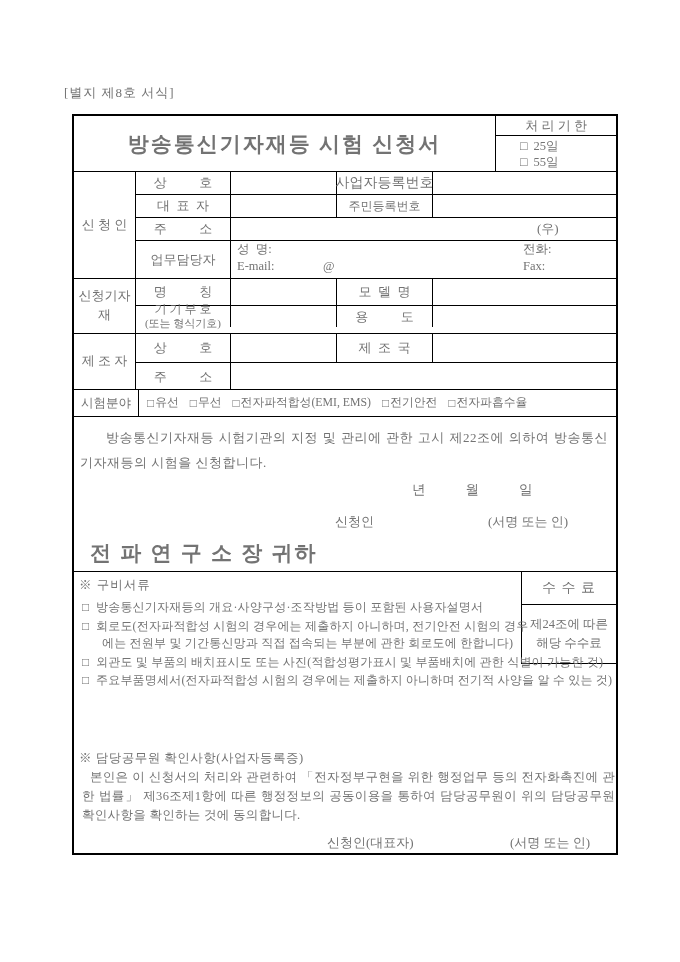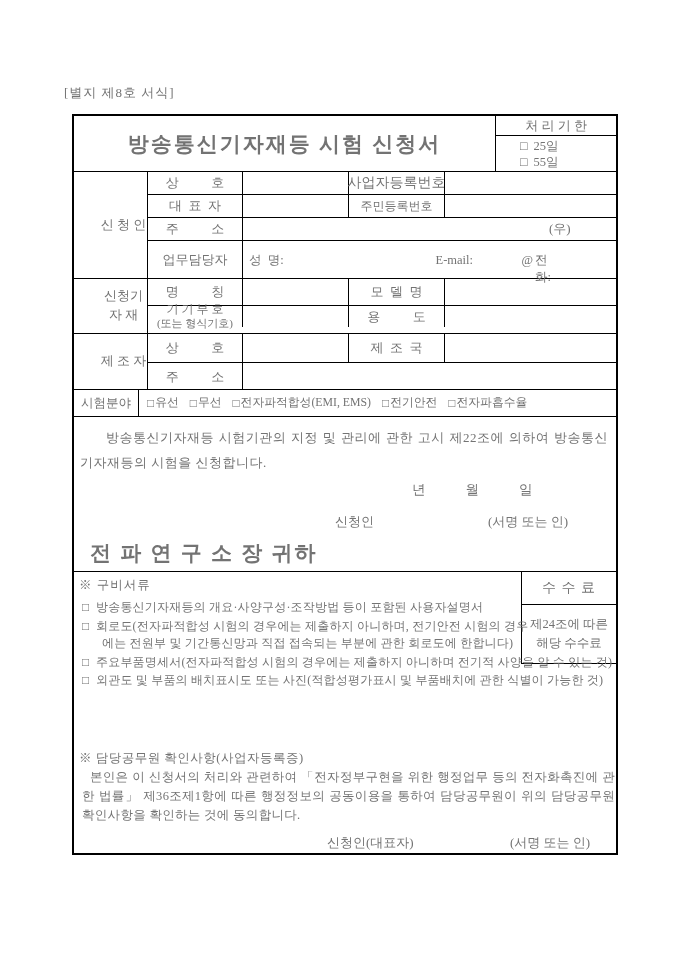--- a/index.html
+++ b/index.html
@@ -23,42 +23,42 @@
                 font-size:21px; font-weight:bold; letter-spacing:2px; }
   .deadline-col { width:121px; flex:none; border-left:1px solid #000; display:flex; flex-direction:column; }
   .deadline-head { height:20px; border-bottom:1px solid #000; display:flex; align-items:center;
                    justify-content:center; font-size:13px; }
   .deadline-opts { flex:1; display:flex; flex-direction:column; justify-content:center;
                    padding-left:24px; font-size:12.5px; line-height:16px; }
   .deadline-opt { display:flex; align-items:center; gap:6px; }
 
   
   .block { display:flex; flex:none; border-top:1px solid #000; }
-  .group-cell { width:48px; flex:none; border-right:1px solid #000; display:flex;
+  .group-cell { width:62px; flex:none; border-right:1px solid #000; display:flex;
                 align-items:center; justify-content:center; text-align:center;
-                font-size:13px; white-space:pre-wrap; line-height:1.45;margin-left:26px; }
+                font-size:13px; white-space:pre-wrap; line-height:1.45; }
   .block-rows { flex:1; display:flex; flex-direction:column; min-width:0; }
   .frow { display:flex; flex:1; min-height:0; }
   .frow + .frow { border-top:1px solid #000; }
   .cell { display:flex; align-items:center; min-width:0; }
   .cell + .cell { border-left:1px solid #000; }
   .flabel { justify-content:center; text-align:center; font-size:13px; white-space:pre; flex:none; }
   .w94  { width:94px; }  .w96 { width:96px; } .w106 { width:106px; }
   .grow { flex:1; }
   .two-line { flex-direction:column; justify-content:center; line-height:1.15; }
   .sub { font-size:11px; white-space:pre; }
 
   .h22 { height:22px; flex:none; } .h23 { height:23px; flex:none; }
   .h39 { height:39px; flex:none; } .h26 { height:26px; flex:none; }
   .h29 { height:22px; flex:none; } .h28 { height:28px; flex:none; }
 
   .addr-cell { position:relative; }
   .postal { position:absolute; left:306px; top:50%; transform:translateY(-50%); font-size:13px; }
 
-  .contact-cell { flex-direction:row; justify-content:flex-start; font-size:12.5px; }
+  .contact-cell { flex-direction:column; justify-content:flex-start; font-size:12.5px; }
   .contact-line { position:relative; width:100%; height:17px; line-height:17px; padding-left:6px; }
   .abs-290 { position:absolute; left:292px; top:0; }
   .abs-90  { position:absolute; left:92px;  top:0; }
 
   
   .test-row { display:flex; height:27px; flex:none; border-top:1px solid #000; }
   .test-label { width:65px; flex:none; border-right:1px solid #000; display:flex;
                 align-items:center; justify-content:center; font-size:12.5px; }
   .test-opts { flex:1; display:flex; align-items:center; gap:11px; padding-left:8px;
                font-size:11.8px; white-space:nowrap; }
@@ -239,22 +239,22 @@
     <div class="bottom">
       <div class="fee-box">
         <div class="fee-head">수 수 료</div>
         <div class="fee-body">제24조에 따른 해당 수수료</div>
       </div>
 
       <div class="req-head">※ 구비서류</div>
       <ul class="req-list">
         <li class="req-item narrow"><span class="req-check">□</span><span>방송통신기자재등의 개요·사양구성·조작방법 등이 포함된 사용자설명서</span></li>
         <li class="req-item narrow"><span class="req-check">□</span><span>회로도(전자파적합성 시험의 경우에는 제출하지 아니하며, 전기안전 시험의 경우에는 전원부 및 기간통신망과 직접 접속되는 부분에 관한 회로도에 한합니다)</span></li>
+        <li class="req-item"><span class="req-check">□</span><span>외관도 및 부품의 배치표시도 또는 사진(적합성평가표시 및 부품배치에 관한 식별이 가능한 것)</span></li>
         <li class="req-item"><span class="req-check">□</span><span>주요부품명세서(전자파적합성 시험의 경우에는 제출하지 아니하며 전기적 사양을 알 수 있는 것)</span></li>
-        <li class="req-item"><span class="req-check">□</span><span>외관도 및 부품의 배치표시도 또는 사진(적합성평가표시 및 부품배치에 관한 식별이 가능한 것)</span></li>
       </ul>
 
       <div class="official-head">※ 담당공무원 확인사항(사업자등록증)</div>
       <p class="official-body">본인은 이 신청서의 처리와 관련하여 「전자정부구현을 위한 행정업무 등의 전자화촉진에 관한 법률」 제36조제1항에 따른 행정정보의 공동이용을 통하여 담당공무원이 위의 담당공무원 확인사항을 확인하는 것에 동의합니다.</p>
 
       <div class="bottom-sign">
         <span class="bottom-signer">신청인(대표자)</span>
         <span class="bottom-note">(서명 또는 인)</span>
       </div>
     </div>

